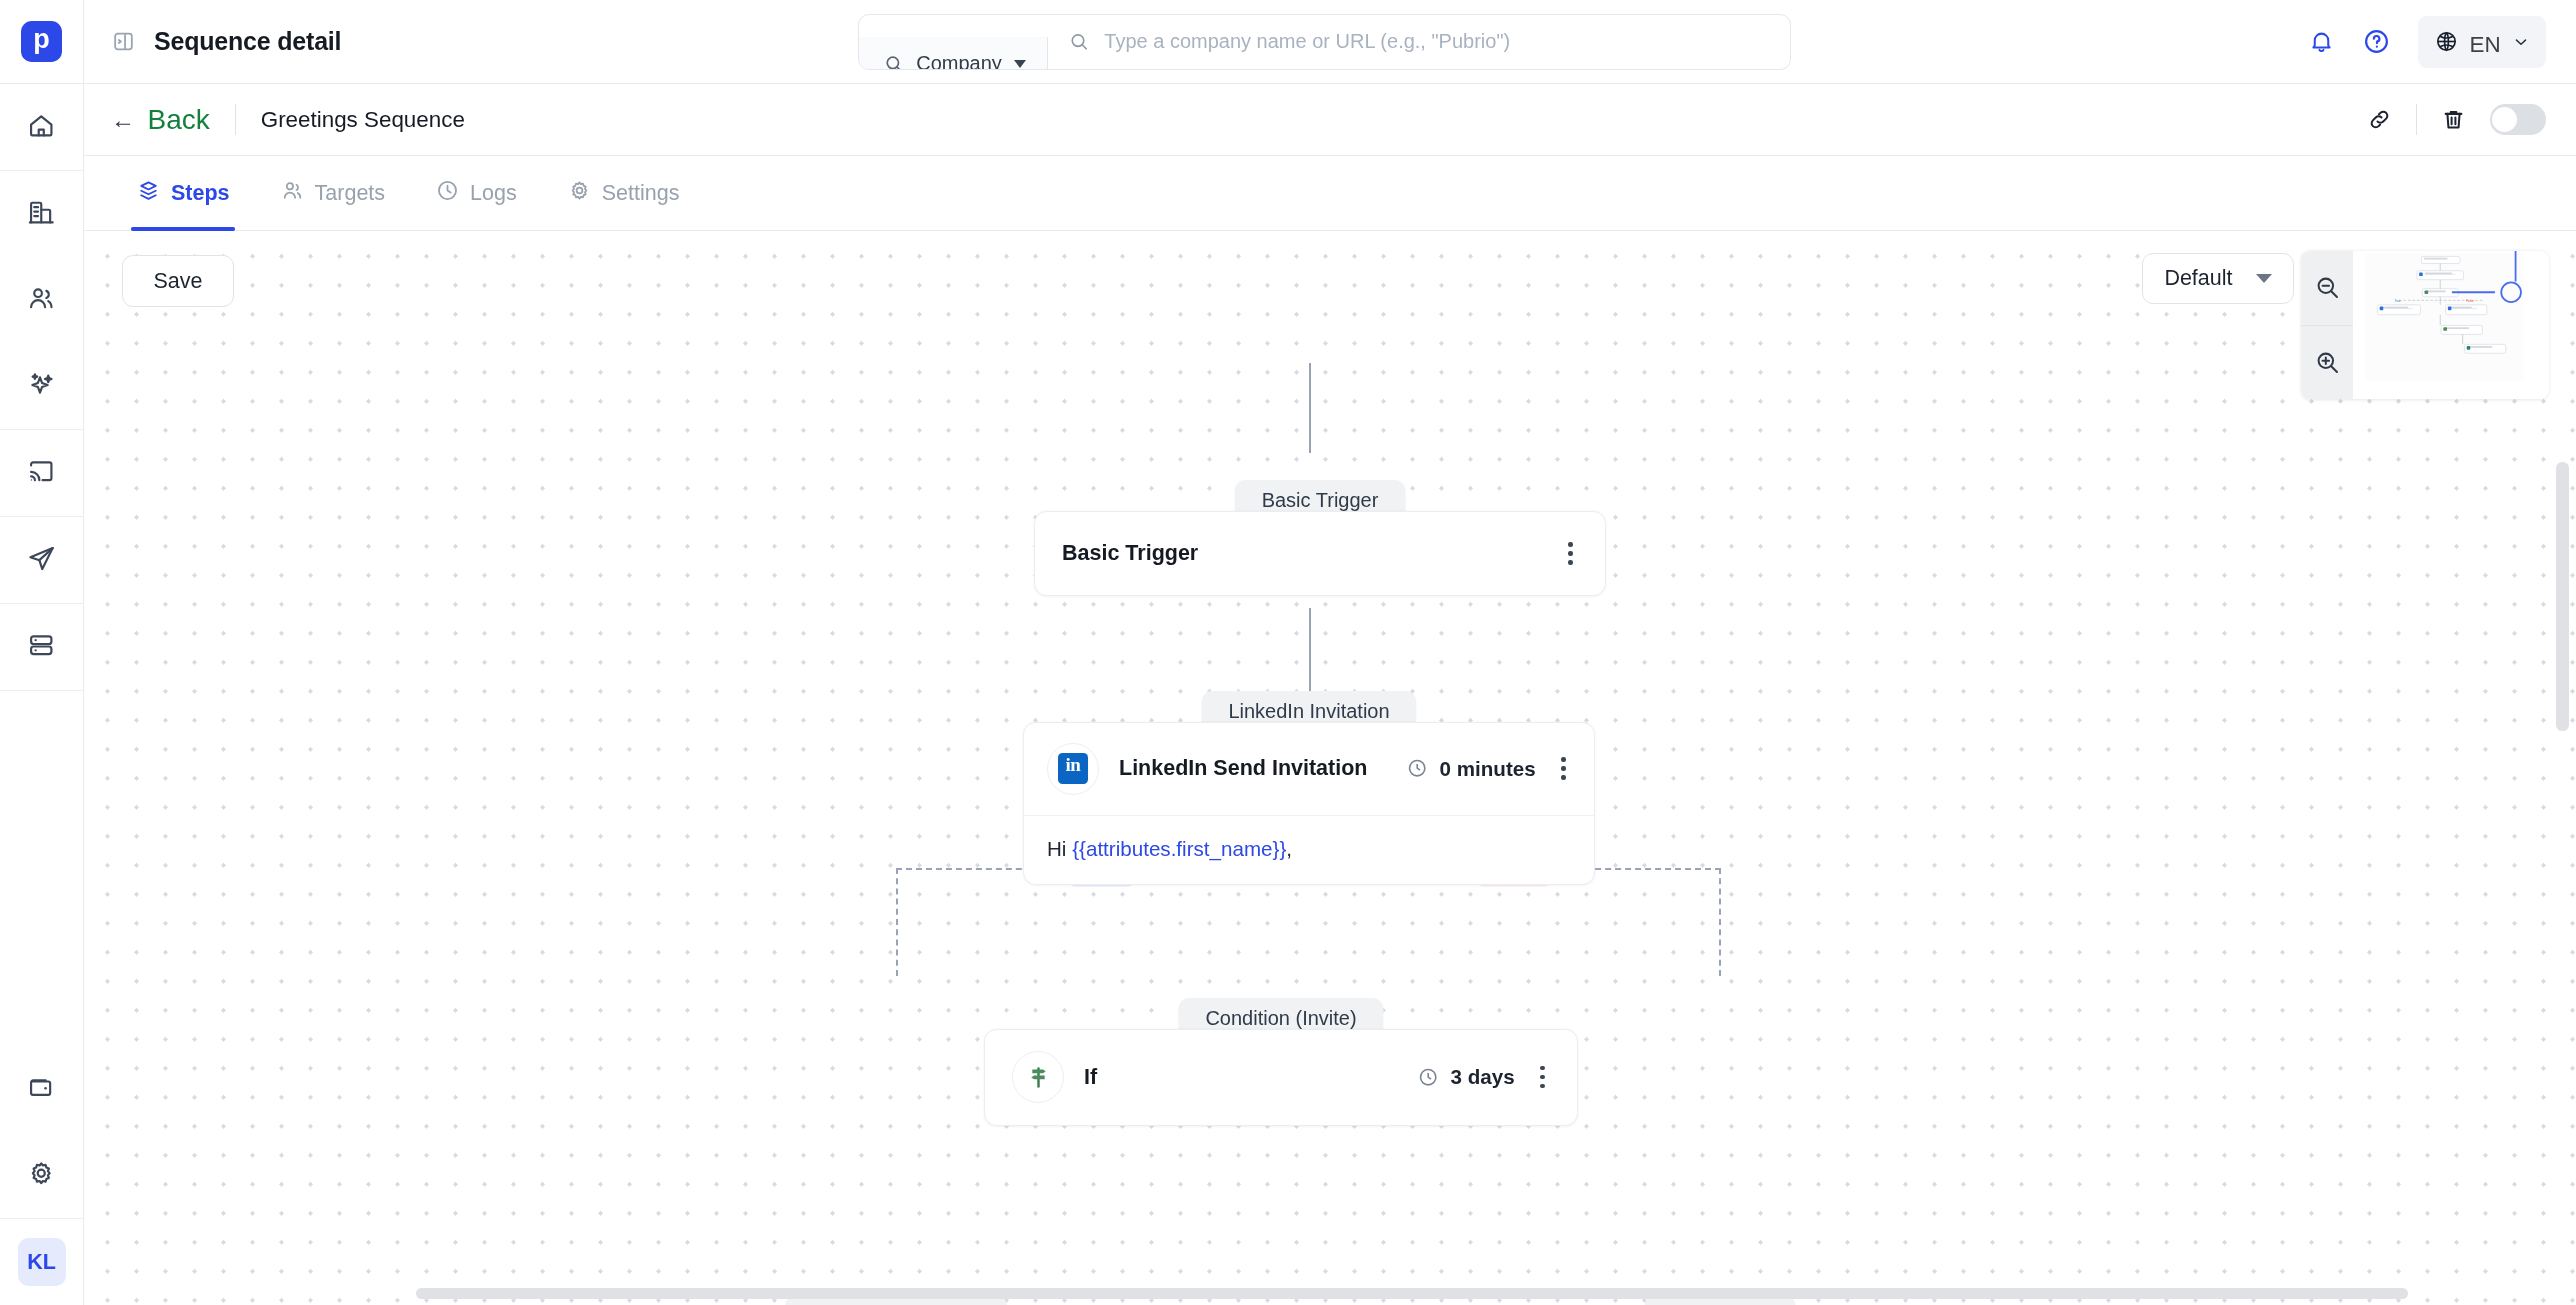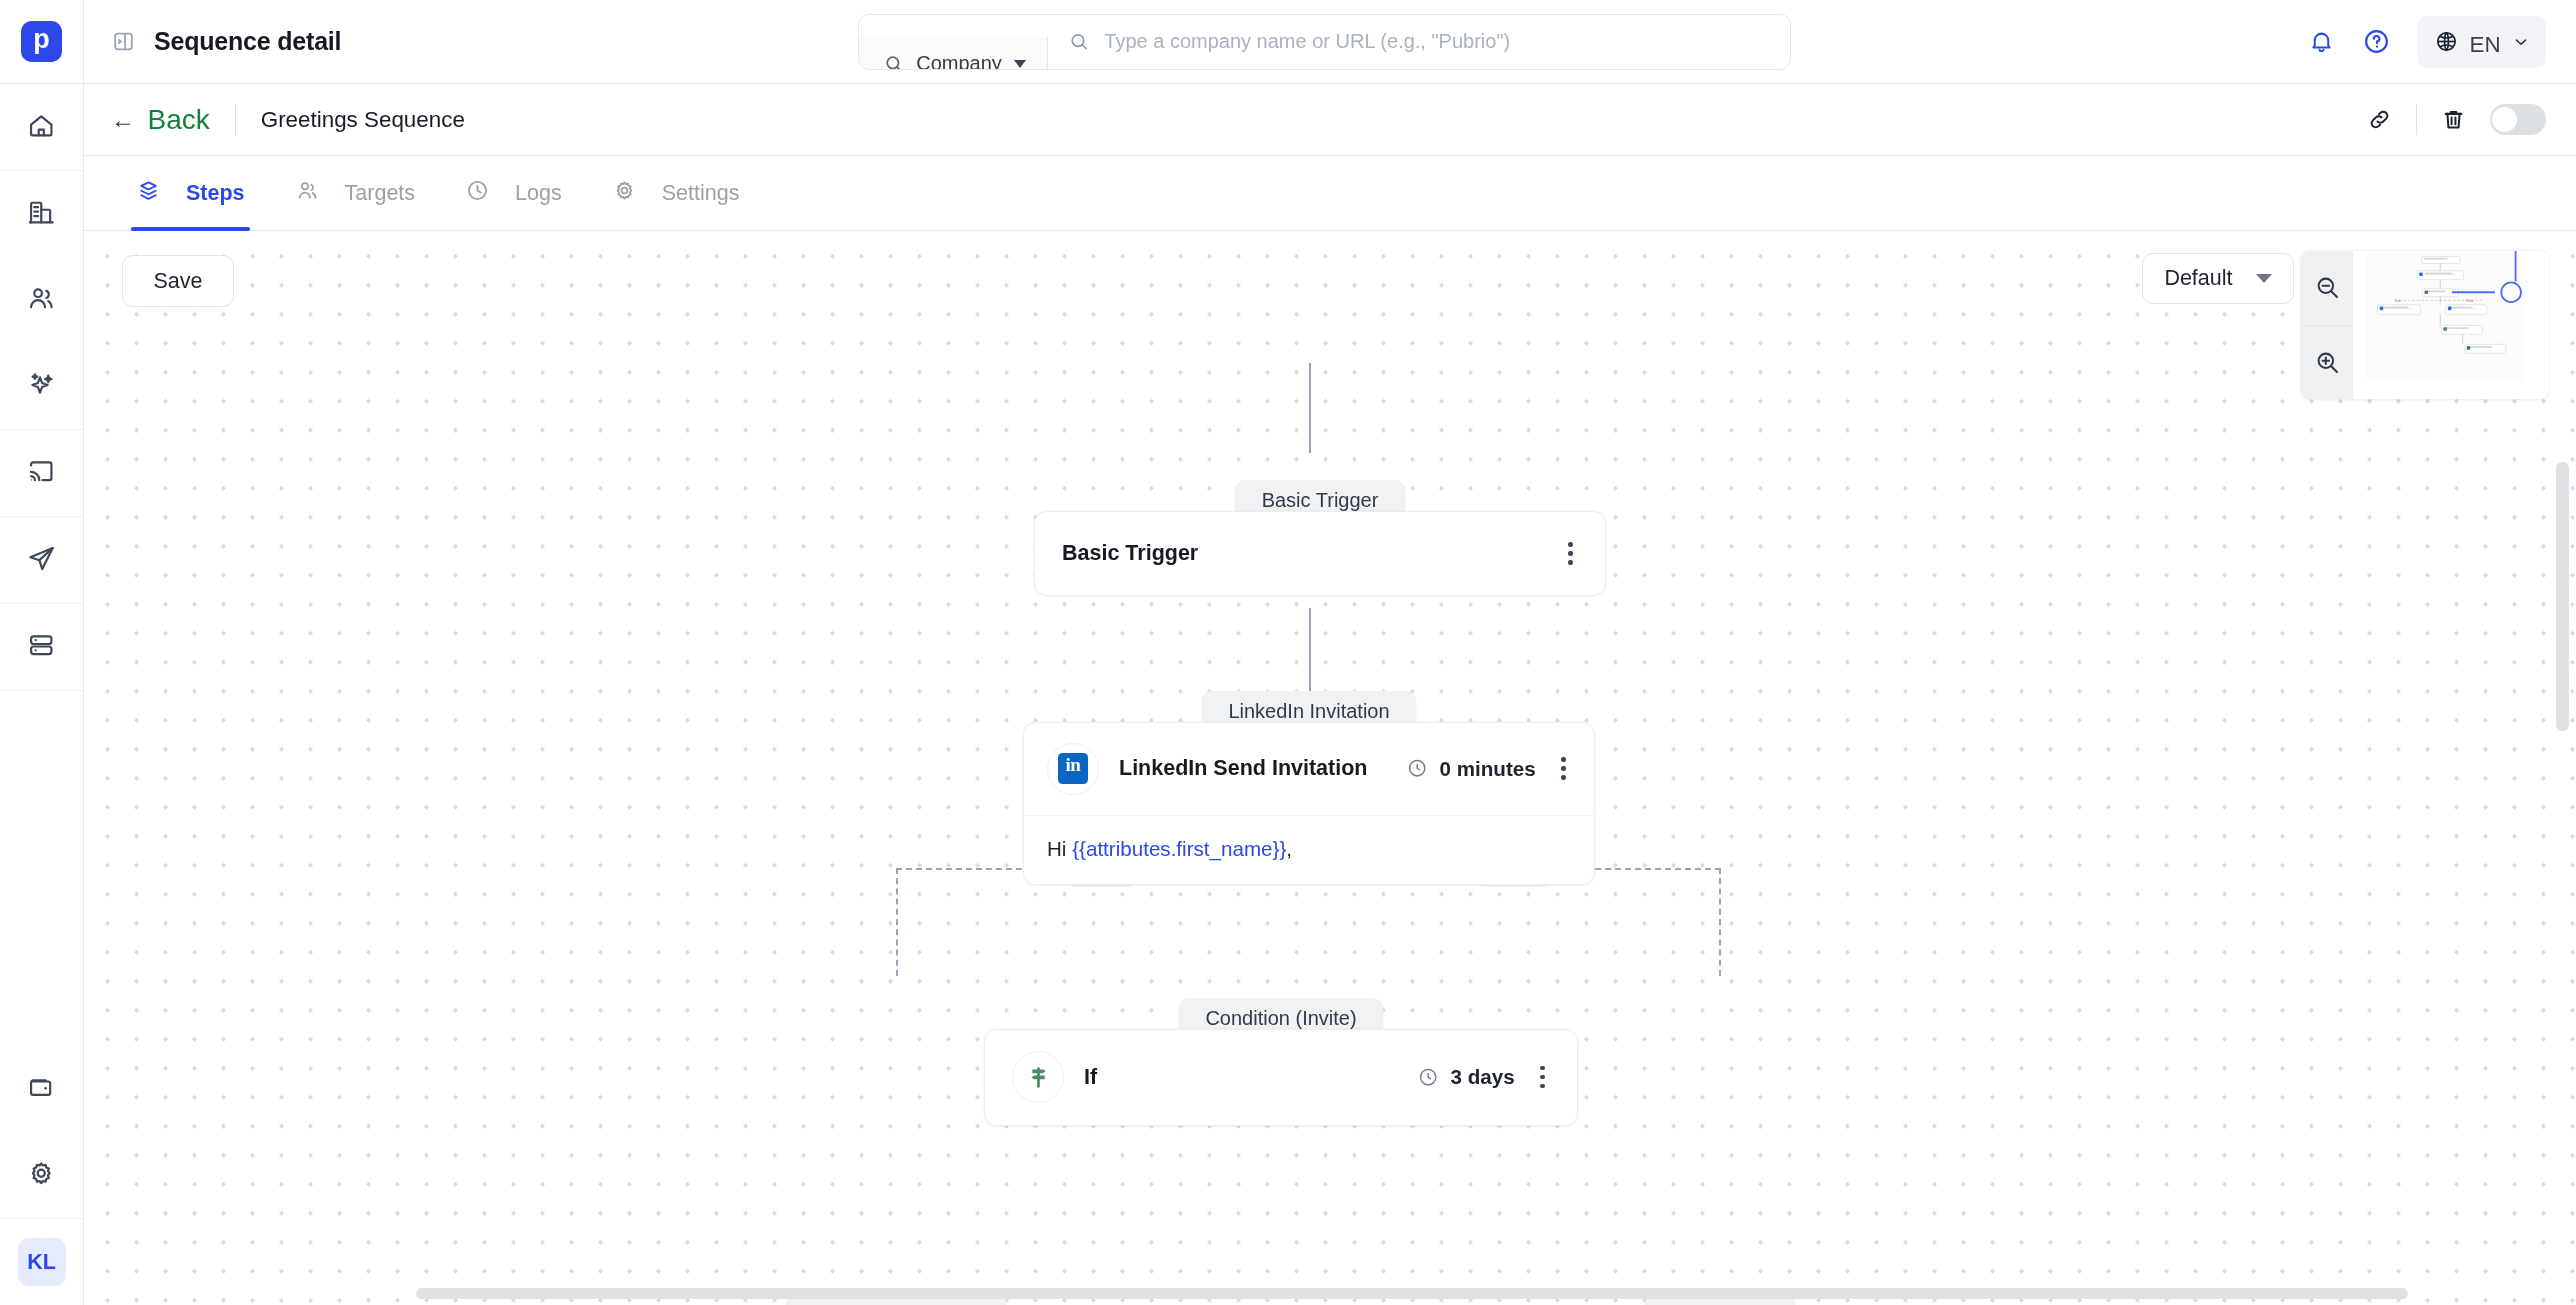--- a/index.html
+++ b/index.html
@@ -110,21 +110,21 @@
     position: absolute; top: 2.7px; left: 2.7px; width: 25px; height: 25px;
     border-radius: 50%; background: #fff;
   }
 
   
   .tabs {
     height: 75px; display: flex; align-items: stretch; padding-left: 27px;
     background: #fff; border-bottom: 0.9px solid #e8eaee; flex: none;
   }
   .tab {
-    display: flex; align-items: center; gap: 25px; padding: 0 25px;
+    display: flex; align-items: center; gap: 10px; padding: 0 25px;
     cursor: pointer; position: relative; color: #98a1ae; font-size: 21.5px;
   }
   .tab svg { width: 25px; height: 25px; stroke: currentColor; stroke-width: 1.7;
              fill: none; stroke-linecap: round; stroke-linejoin: round; }
   .tab.active { color: #2d48e8; font-weight: 600; }
   .tab.active::after {
     content: ""; position: absolute; left: 20px; right: 20px; bottom: -0.9px;
     height: 3.6px; background: #2d48e8; border-radius: 1.8px;
   }
 

